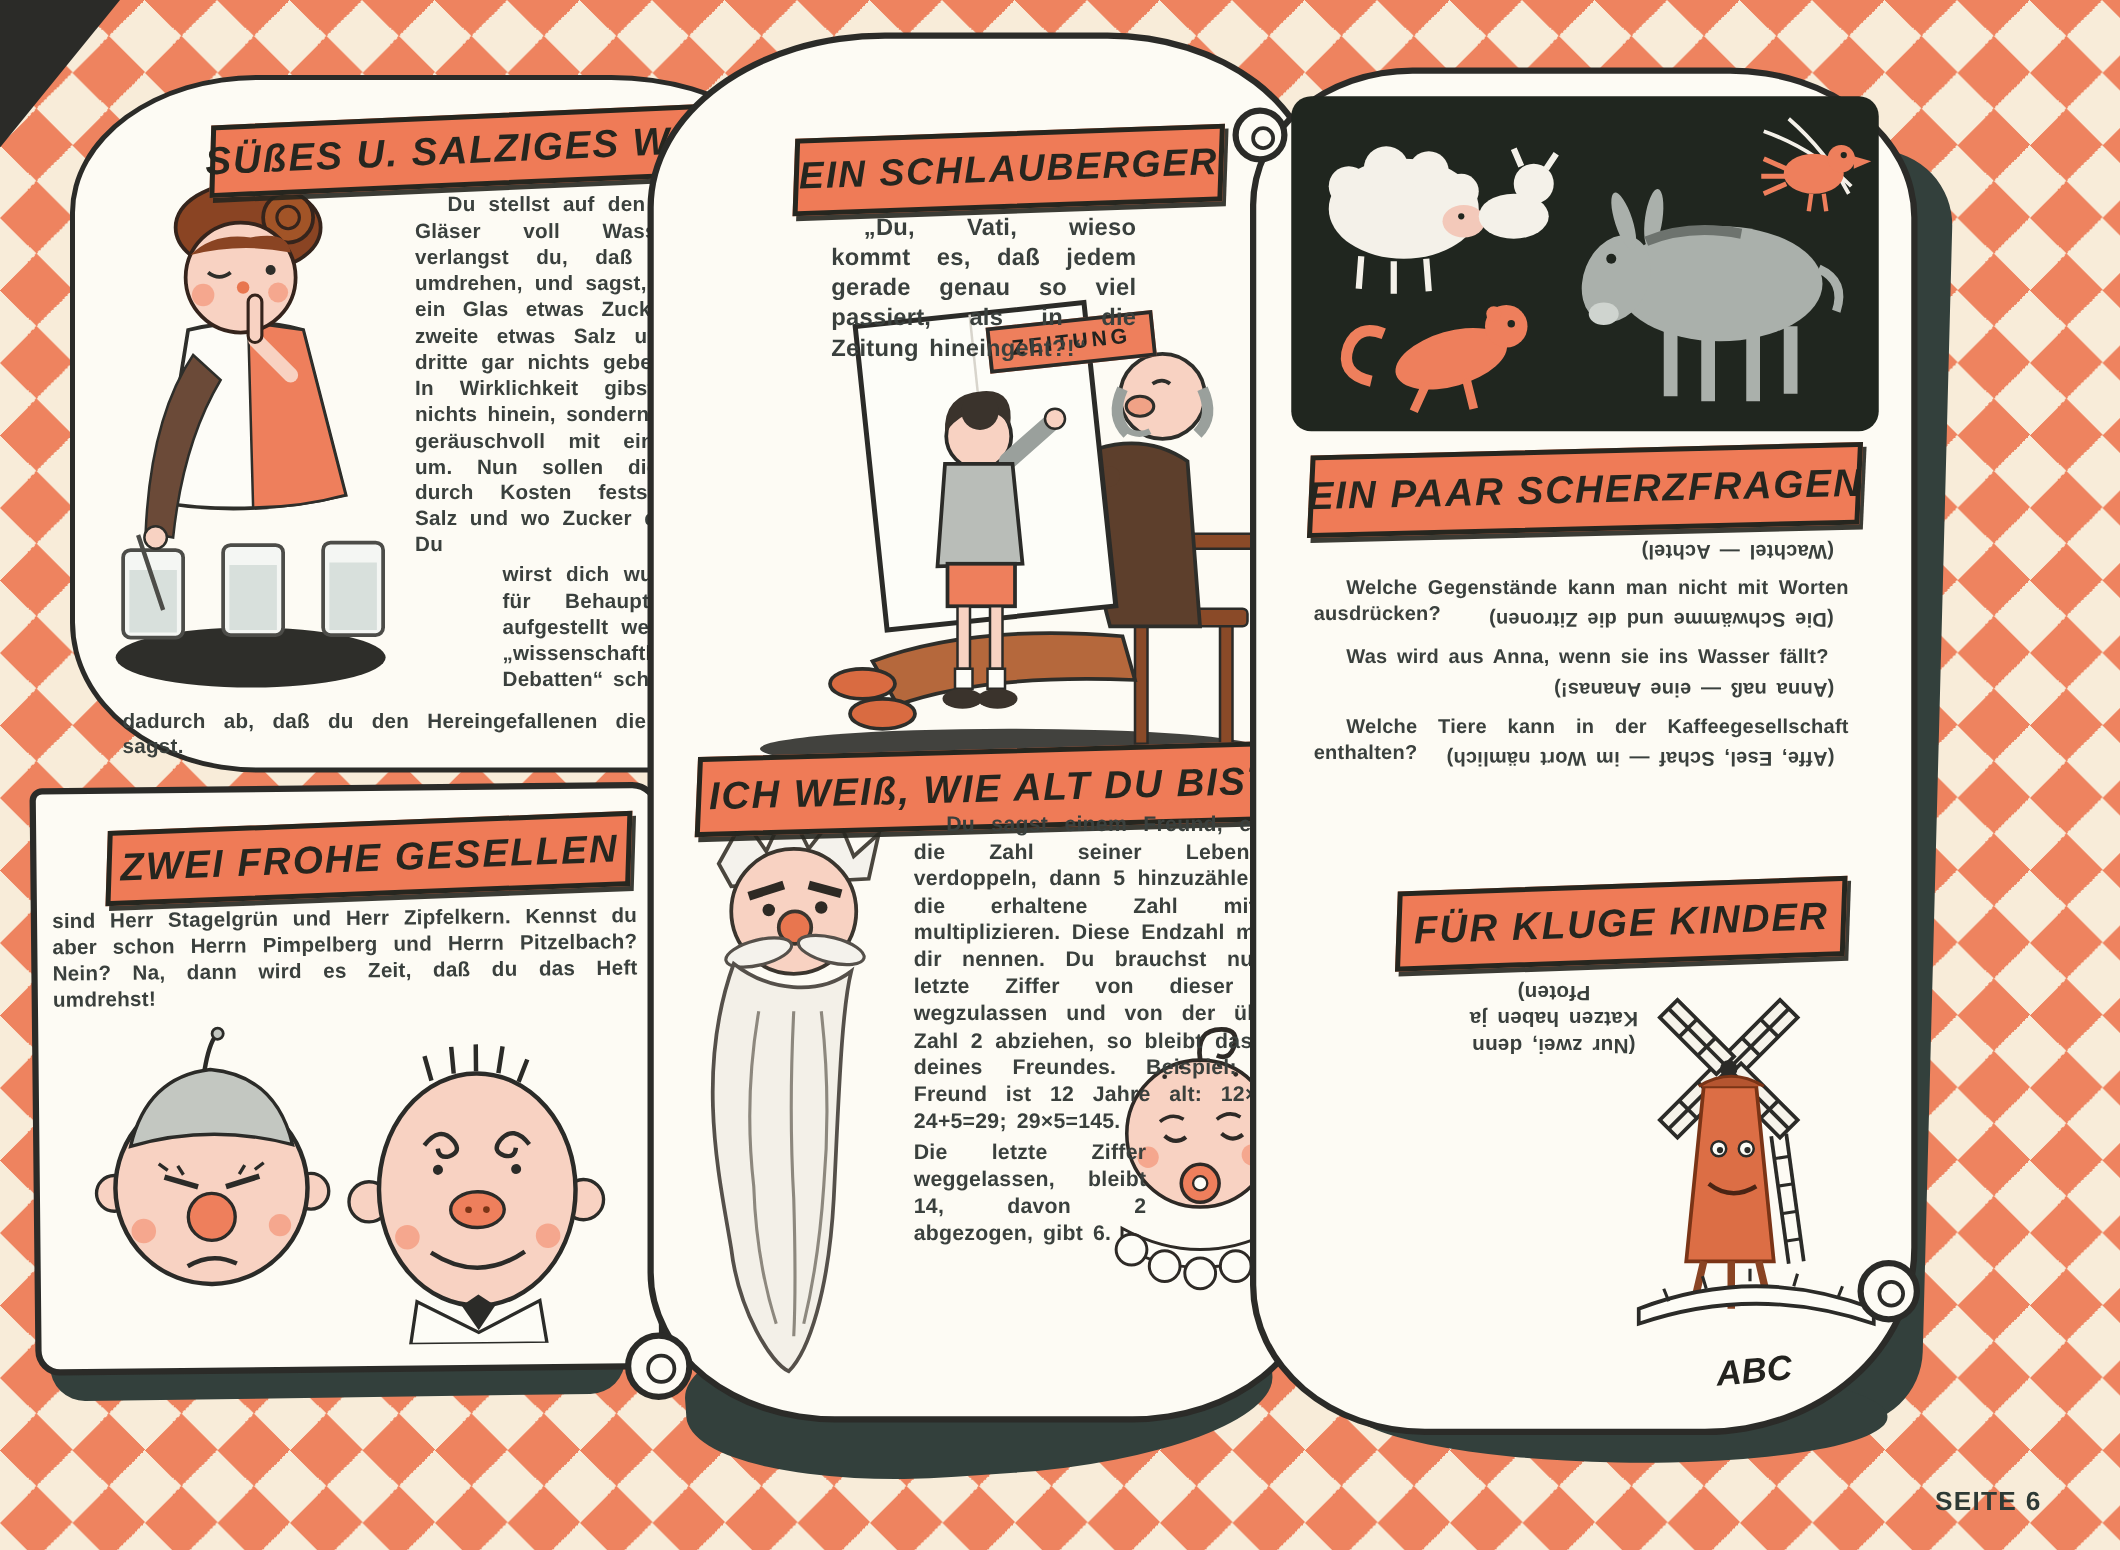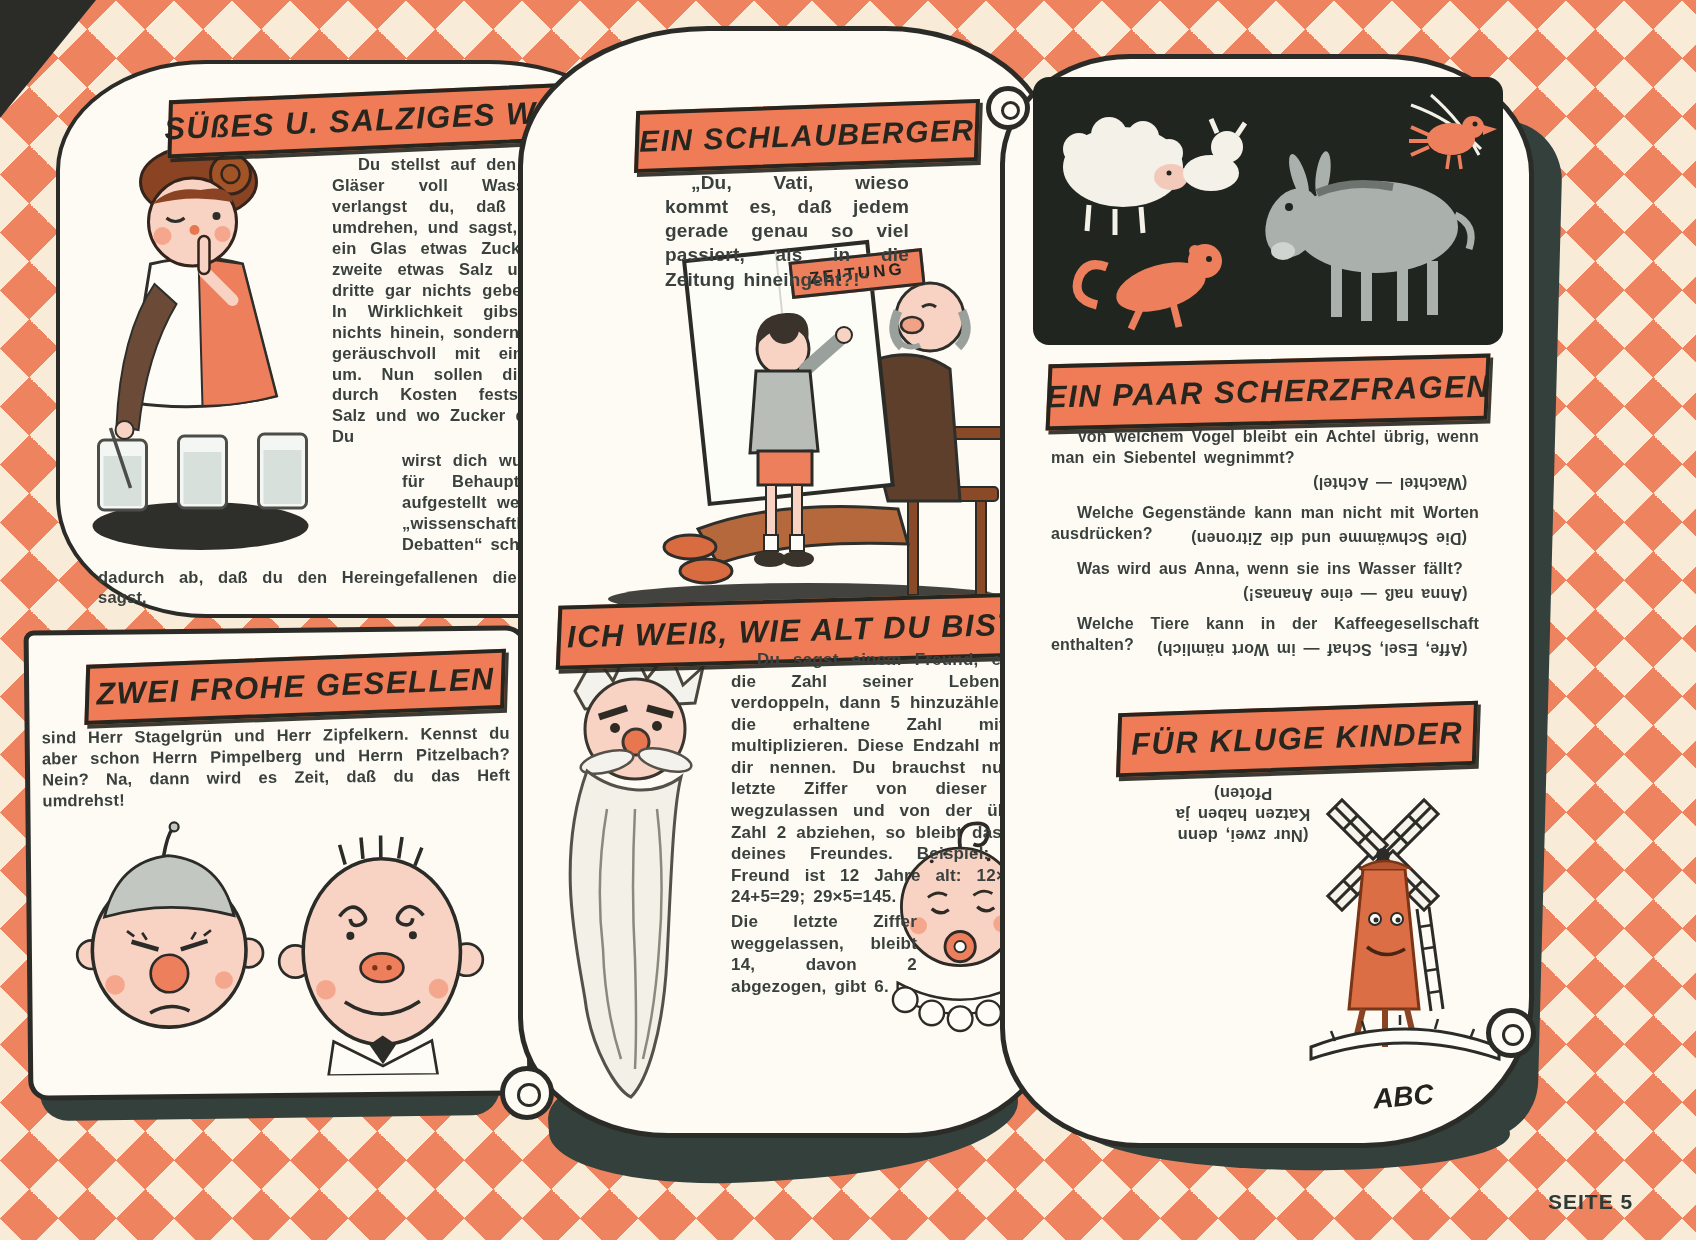--- a/index.html
+++ b/index.html
@@ -285,21 +285,20 @@
         <circle cx="164" cy="176" r="6" fill="#ee7f5c"></circle>
         <circle cx="178" cy="184" r="3" fill="#20261f"></circle>
         <path d="M110,232 l-10,22 M142,228 l6,24" stroke="#ee7f5c" stroke-width="7"></path>
       </svg>
     </div>
     <div class="banner" style="left:42px;top:300px;width:434px;height:58px;font-size:31px;transform:rotate(-1.4deg) skewX(-4deg);">
       <span>EIN PAAR SCHERZFRAGEN</span>
     </div>
     <div class="copy" style="left:46px;top:368px;width:428px;font-size:16px;line-height:1.3;">
       <div class="qa">
-        <p class="q indent">Von welchem Vogel bleibt ein Achtel übrig, wenn man ein Siebentel wegnimmt?</p>
         <p class="a"><span class="flip">(Wachtel — Achtel)</span></p>
       </div>
       <div class="qa inline-a">
         <p class="q indent">Welche Gegenstände kann man nicht mit Worten ausdrücken?</p>
         <p class="a"><span class="flip">(Die Schwämme und die Zitronen)</span></p>
       </div>
       <div class="qa">
         <p class="q indent">Was wird aus Anna, wenn sie ins Wasser fällt?</p>
         <p class="a"><span class="flip">(Anna naß — eine Ananas!)</span></p>
       </div>
@@ -358,14 +357,14 @@
         <path d="M30,282 l-4,-10 M60,272 l-3,-10 M95,266 l0,-10 M130,270 l3,-10 M165,280 l4,-10" stroke="#2b2b28" stroke-width="2.5"></path>
       </svg>
     </div>
     <div class="signature" style="left:368px;top:1022px;">ABC</div>
   </section>
 
   <div class="curl" style="left:500px;top:1066px;width:44px;height:44px;"></div>
   <div class="curl" style="left:1486px;top:1008px;width:40px;height:40px;"></div>
   <div class="curl" style="left:986px;top:86px;width:34px;height:34px;"></div>
 
-  <div class="page-number">SEITE 5</div>
+  <div class="page-number">SEITE 6</div>
 </div>
 
 </body></html>

